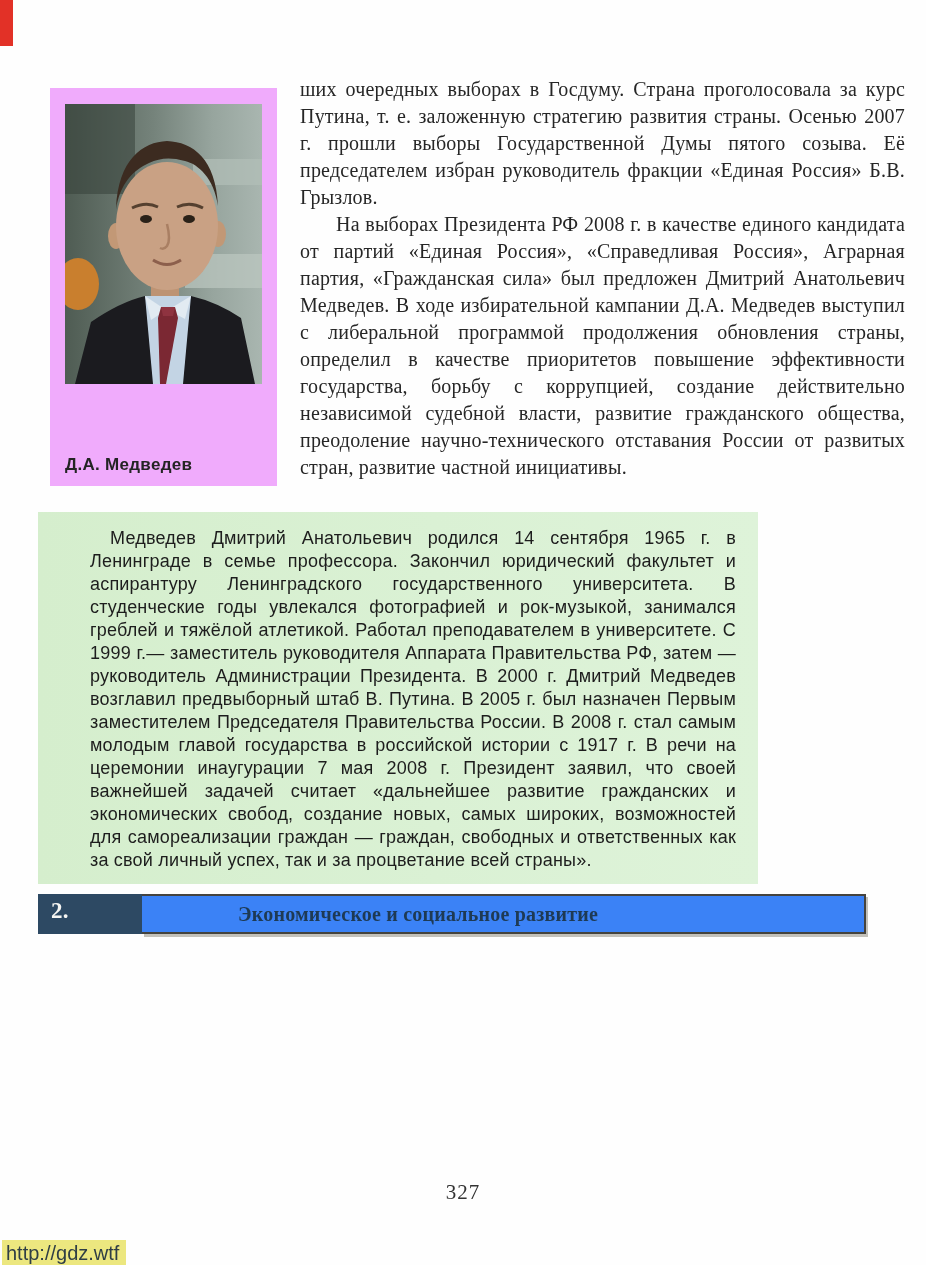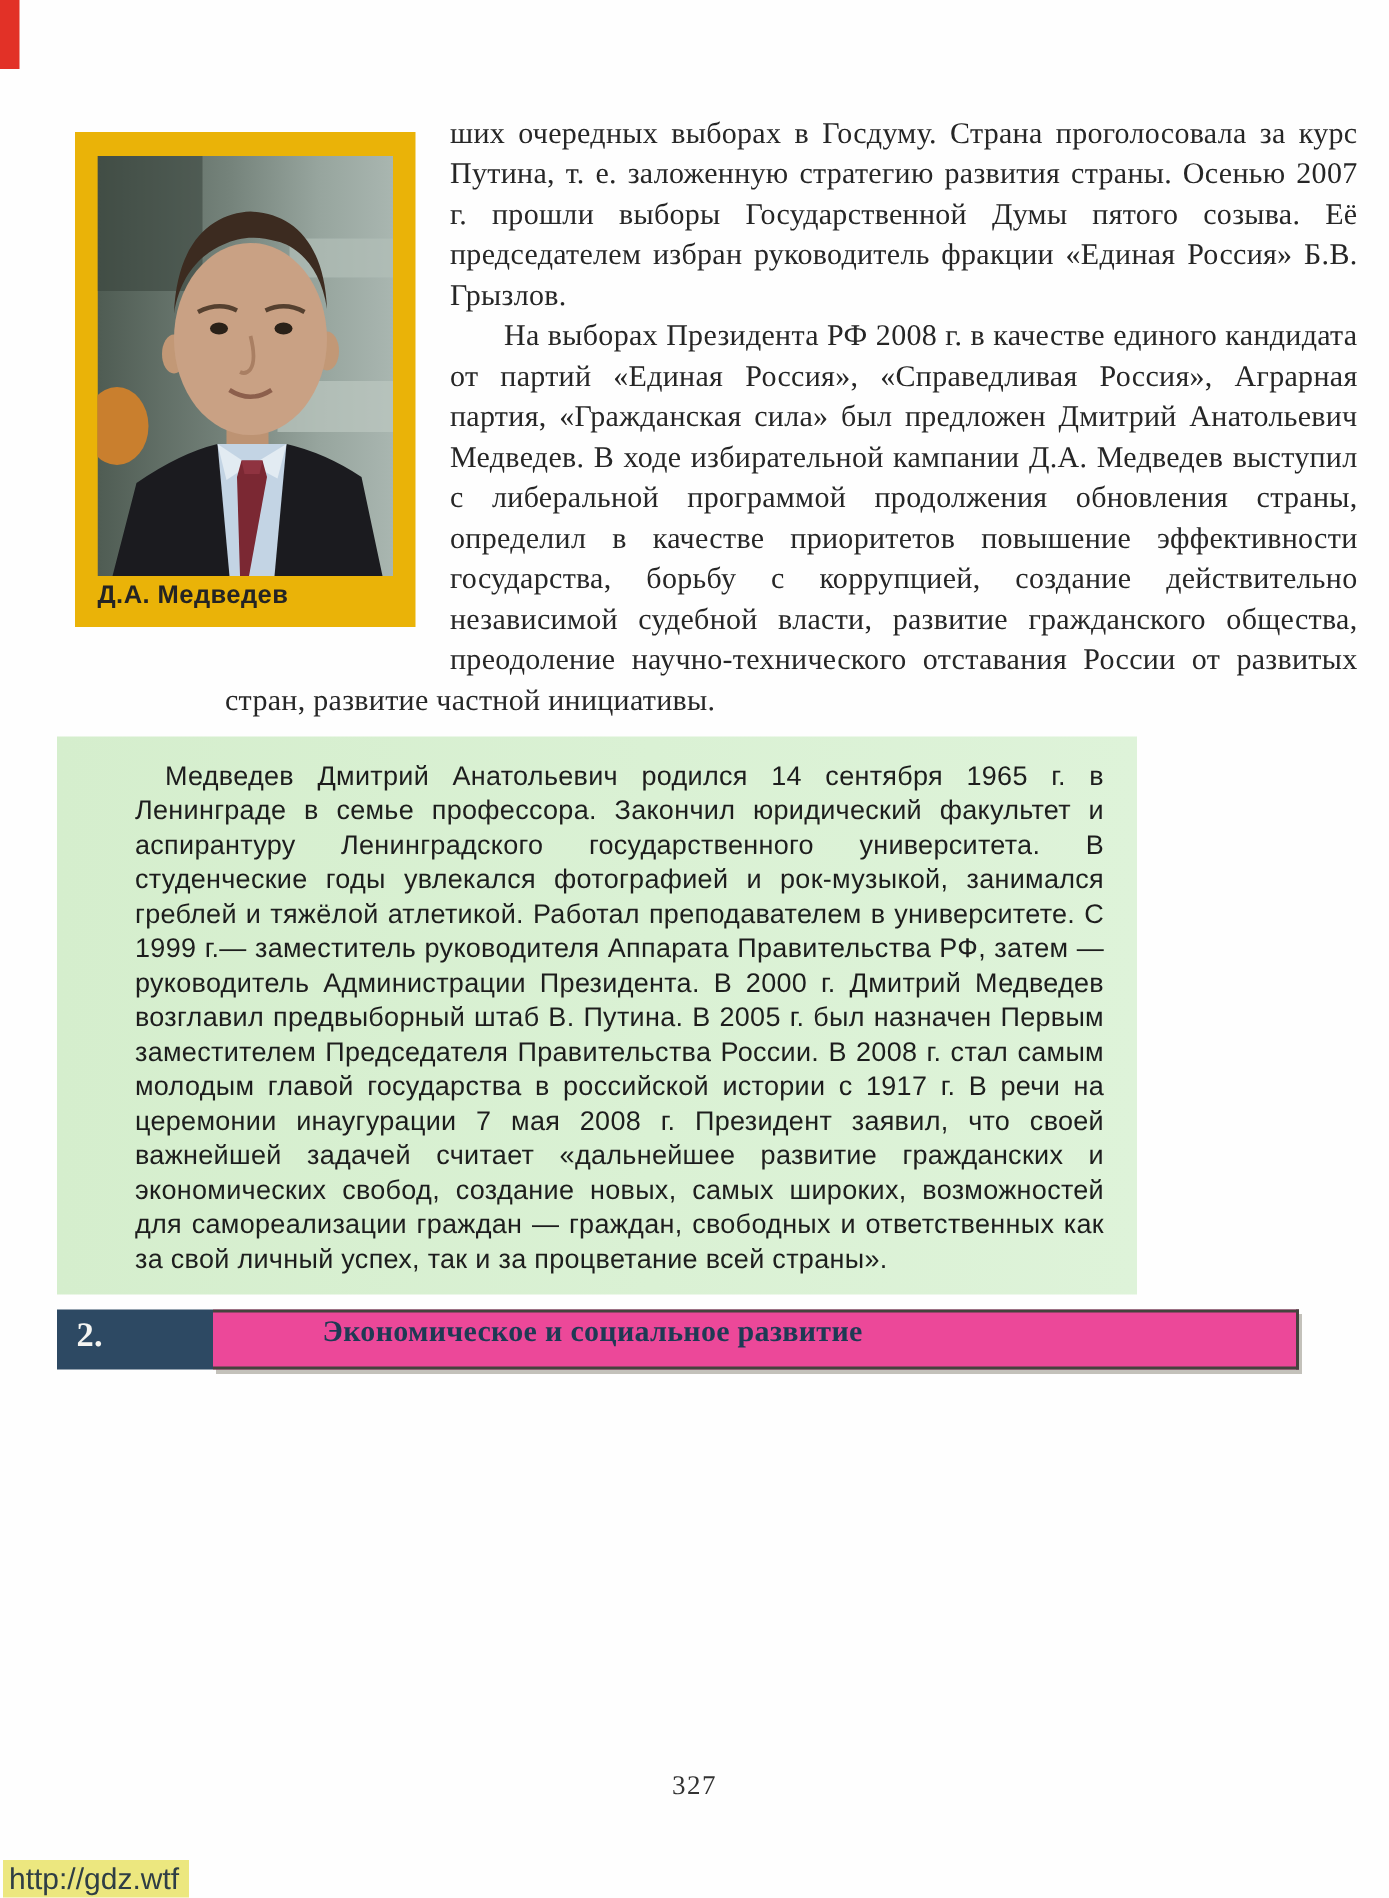--- a/index.html
+++ b/index.html
@@ -12,23 +12,23 @@
     position:absolute;left:0;top:0;width:13px;height:46px;
     background:#e23127;
   }
   .main-col{
     position:absolute;left:150px;top:76px;width:755px;
     font-size:20px;line-height:27px;color:#262626;letter-spacing:0.2px;
     text-align:justify;
   }
   
   .photo-frame{
-    float:left;width:227px;height:330px;
+    float:left;width:227px;height:398px;
     margin:12px 23px 26px -100px;
-    background:#eab308;
+    background:#f0abfc;
     position:relative;
   }
   .photo-frame svg{
     position:absolute;left:15px;top:16px;display:block;
   }
   .photo-caption{
     position:absolute;left:15px;bottom:8px;
     font-family:"Liberation Sans", sans-serif;
     font-size:17px;font-weight:bold;color:#242424;letter-spacing:0.3px;
   }
@@ -53,36 +53,36 @@
     margin:10px 0 0 -112px;width:828px;height:40px;
     display:flex;align-items:stretch;
   }
   .section-number{
     width:104px;background:#2d4963;color:#f5f5f2;
     font-size:23px;font-weight:bold;
     padding:3px 0 0 13px;box-sizing:border-box;
     font-family:"Liberation Serif", serif;
   }
   .section-titlebar{
-    flex:1;background:#ec4899;
+    flex:1;background:#3b82f6;
     border:2px solid #45433e;border-left:none;
     box-sizing:border-box;
     box-shadow:2px 3px 0 #c3c1ba;
-    display:flex;
-    padding-left:73px;
+    display:flex;align-items:center;
+    padding-left:96px;
   }
   .section-title{
     font-size:20px;font-weight:bold;color:#1e3a54;letter-spacing:0.2px;
     font-family:"Liberation Serif", serif;
   }
   .econ-par{margin-top:18px;}
   .econ-par p{text-indent:58px;}
   .page-number{
     position:absolute;left:0;top:1180px;width:926px;
-    text-align:center;font-size:18px;color:#333;
+    text-align:center;font-size:21px;color:#333;
     font-family:"Liberation Serif", serif;letter-spacing:1px;
   }
   .watermark{
     position:absolute;left:2px;top:1240px;
     background:#ece77f;color:#2f3e45;
     font-family:"Liberation Sans", sans-serif;
     font-size:20px;padding:2px 7px 3px 4px;
     text-decoration:none;display:inline-block;
   }
 </style>

